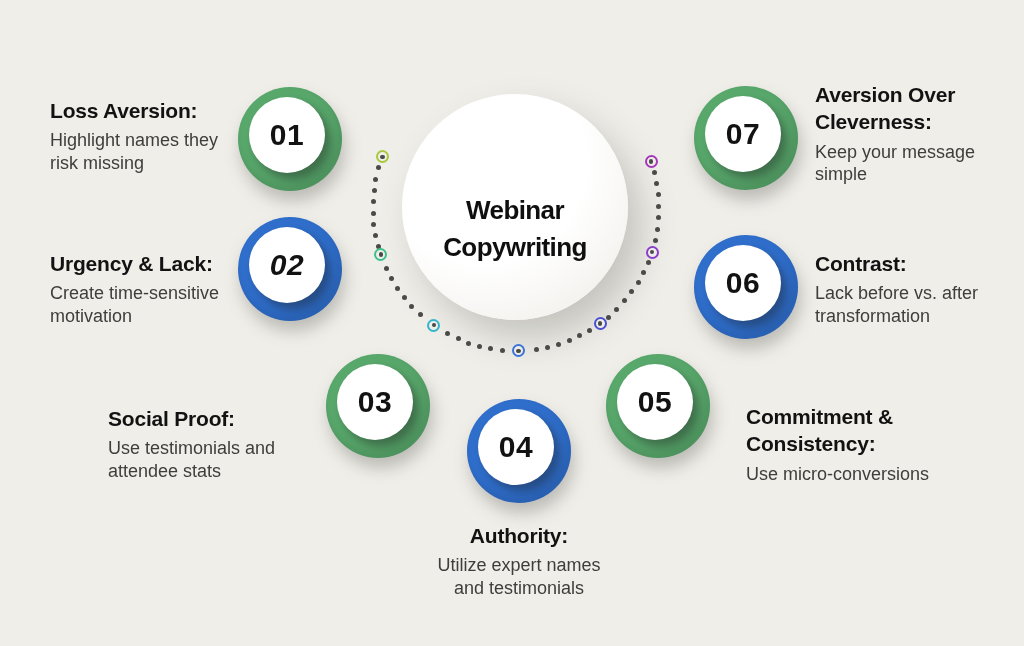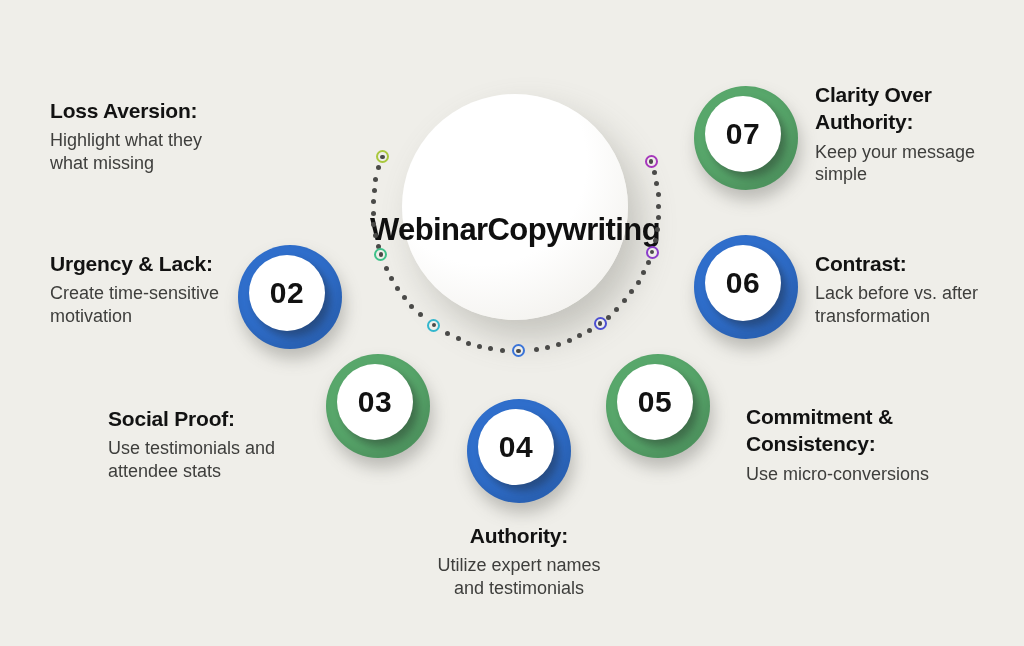--- a/index.html
+++ b/index.html
@@ -4,41 +4,41 @@
 <style>
   html,body{margin:0;padding:0;}
   body{font-family:"Liberation Sans","DejaVu Sans",sans-serif;}
   .stage{position:relative;width:1024px;height:646px;background:var(--background);overflow:hidden;}
 
   
   .center-circle{position:absolute;left:402px;top:94px;width:226px;height:226px;border-radius:50%;
     background:radial-gradient(circle at 36% 30%, #ffffff 48%, #f5f4f1 76%, #eceae6 100%);
     box-shadow:14px 18px 34px rgba(110,108,100,.32);
     display:flex;align-items:center;justify-content:center;}
-  .title{display:flex;flex-direction:row;align-items:center;justify-content:center;
-    font-size:31px;font-weight:700;letter-spacing:-.6px;line-height:37px;color:#0f0f0f;text-align:center;margin-top:44px;}
+  .title{display:flex;flex-direction:column;align-items:center;justify-content:center;
+    font-size:26px;font-weight:700;letter-spacing:-.6px;line-height:37px;color:#0f0f0f;text-align:center;margin-top:44px;}
 
   
   .arc{position:absolute;left:0;top:0;width:100%;height:100%;pointer-events:none;}
   .arc-dot{position:absolute;width:5px;height:5px;margin:-2.5px 0 0 -2.5px;border-radius:50%;background:var(--dot);}
   .arc-marker{position:absolute;width:9px;height:9px;margin:-6.5px 0 0 -6.5px;border:2px solid #888;
     border-radius:50%;background:var(--background);display:flex;align-items:center;justify-content:center;}
   .arc-marker-dot{width:4.5px;height:4.5px;border-radius:50%;background:var(--dot);}
 
   
   .badge{position:absolute;width:104px;height:104px;border-radius:50%;
     box-shadow:3px 10px 16px rgba(95,95,88,.35), inset -4px -6px 8px rgba(0,0,0,.12);}
   .badge[data-color="green"]{background:var(--green);}
   .badge[data-color="blue"]{background:var(--blue);}
   .badge-inner{position:absolute;left:11px;top:10px;width:76px;height:76px;border-radius:50%;background:#ffffff;
     box-shadow:6px 7px 10px rgba(25,25,25,.40);
     display:flex;align-items:center;justify-content:center;
     font-size:30px;font-weight:700;letter-spacing:.5px;color:var(--text-dark);}
 
-  .p1{left:238px;top:87px;}  .p2{left:238px;top:245px;} .p3{left:326px;top:354px;}
+  .p1{left:238px;top:87px;}  .p2{left:238px;top:217px;font-style:italic;} .p3{left:326px;top:354px;}
   .p4{left:467px;top:399px;} .p5{left:606px;top:354px;} .p6{left:694px;top:235px;}
   .p7{left:694px;top:86px;}
 
   
   .tblock{position:absolute;}
   .heading{font-size:21px;font-weight:700;line-height:1.3;letter-spacing:-.2px;color:var(--text-dark);margin:0 0 5px 0;}
   .desc{font-size:18px;line-height:1.25;color:var(--text-body);}
   .t1{left:50px;top:97px;width:178px;}
   .t2{left:50px;top:250px;width:185px;}
   .t3{left:108px;top:405px;width:178px;}
@@ -116,23 +116,26 @@
         <div class="arc-marker-dot"></div>
       </div>
       <div class="arc-marker" style="border-color: rgb(139, 62, 203); left: 652.001px; top: 252.189px;">
         <div class="arc-marker-dot"></div>
       </div>
       <div class="arc-marker" style="border-color: rgb(166, 55, 187); left: 651.209px; top: 161.444px;">
         <div class="arc-marker-dot"></div>
       </div>
     </div>
 
+  <div class="badge p1" data-color="green">
+    <div class="badge-inner">01</div>
+  </div>
   <div class="tblock t1">
     <div class="heading">Loss Aversion:</div>
-    <div class="desc">Highlight what they what missing</div>
+    <div class="desc">Highlight names they risk missing</div>
   </div>
 
   <div class="badge p2" data-color="blue">
     <div class="badge-inner">02</div>
   </div>
   <div class="tblock t2">
     <div class="heading">Urgency &amp; Lack:</div>
     <div class="desc">Create time-sensitive motivation</div>
   </div>
 
@@ -165,17 +168,17 @@
   </div>
   <div class="tblock t6">
     <div class="heading">Contrast:</div>
     <div class="desc">Lack before vs. after transformation</div>
   </div>
 
   <div class="badge p7" data-color="green">
     <div class="badge-inner">07</div>
   </div>
   <div class="tblock t7">
-    <div class="heading">Clarity Over Authority:</div>
+    <div class="heading">Aversion Over Cleverness:</div>
     <div class="desc">Keep your message simple</div>
   </div>
 
 </div>
 
 </body></html>

